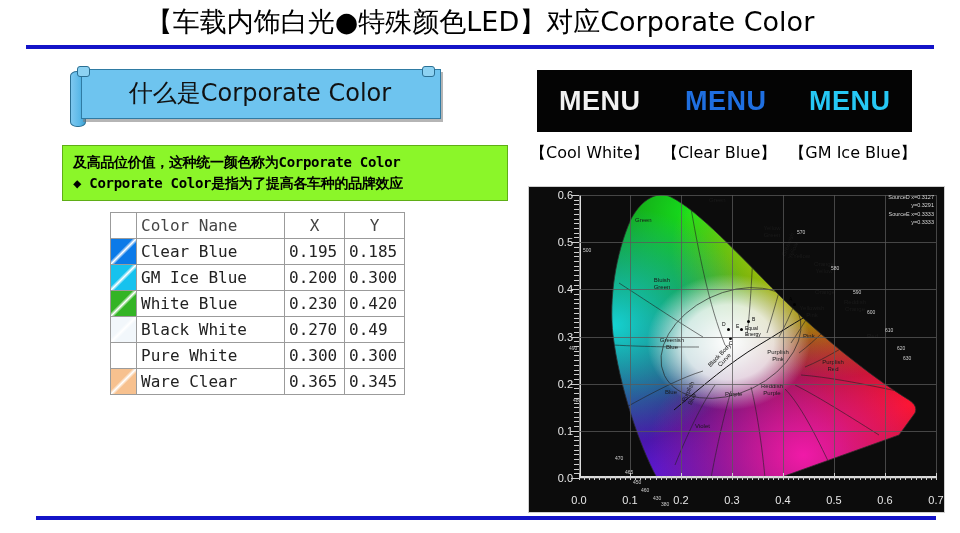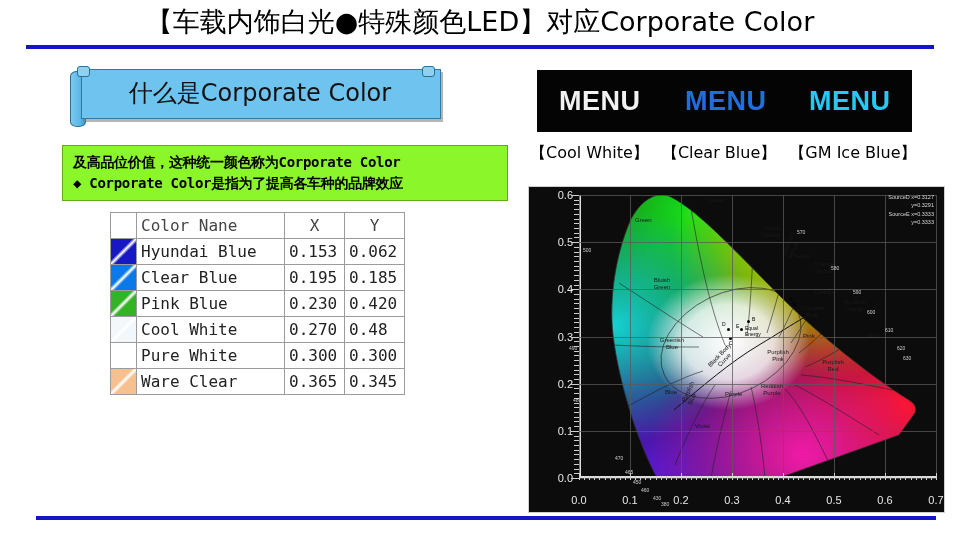--- a/index.html
+++ b/index.html
@@ -166,49 +166,49 @@
   <table id="color-table">
     <tbody id="table-body">
         <tr class="hdr">
           <td class="sw"></td>
           <td class="nm">Color Nane</td>
           <td class="vx">X</td>
           <td class="vy">Y</td>
         </tr>
         <tr>
           <td class="sw">
-            <span class="swatch" style="background: linear-gradient(135deg, rgb(23, 23, 196) 0%, rgb(23, 23, 196) 42%, rgba(255, 255, 255, 0.28) 50%, rgb(23, 23, 196) 58%, rgb(23, 23, 196) 100%);"></span>
-          </td>
-          <td class="nm">Hyundai Blue</td>
-          <td class="vx">0.153</td>
-          <td class="vy">0.062</td>
-        </tr>
-        <tr>
-          <td class="sw">
             <span class="swatch" style="background: linear-gradient(135deg, rgb(11, 122, 232) 0%, rgb(11, 122, 232) 42%, rgba(255, 255, 255, 0.28) 50%, rgb(11, 122, 232) 58%, rgb(11, 122, 232) 100%);"></span>
           </td>
           <td class="nm">Clear Blue</td>
           <td class="vx">0.195</td>
           <td class="vy">0.185</td>
         </tr>
         <tr>
           <td class="sw">
+            <span class="swatch" style="background: linear-gradient(135deg, rgb(22, 194, 238) 0%, rgb(22, 194, 238) 42%, rgba(255, 255, 255, 0.28) 50%, rgb(22, 194, 238) 58%, rgb(22, 194, 238) 100%);"></span>
+          </td>
+          <td class="nm">GM Ice Blue</td>
+          <td class="vx">0.200</td>
+          <td class="vy">0.300</td>
+        </tr>
+        <tr>
+          <td class="sw">
             <span class="swatch" style="background: linear-gradient(135deg, rgb(51, 180, 37) 0%, rgb(51, 180, 37) 42%, rgba(255, 255, 255, 0.28) 50%, rgb(51, 180, 37) 58%, rgb(51, 180, 37) 100%);"></span>
           </td>
-          <td class="nm">Pink Blue</td>
+          <td class="nm">White Blue</td>
           <td class="vx">0.230</td>
           <td class="vy">0.420</td>
         </tr>
         <tr>
           <td class="sw">
             <span class="swatch" style="background: linear-gradient(135deg, rgb(242, 247, 251) 0%, rgb(242, 247, 251) 42%, rgba(255, 255, 255, 0.28) 50%, rgb(242, 247, 251) 58%, rgb(242, 247, 251) 100%);"></span>
           </td>
-          <td class="nm">Cool White</td>
+          <td class="nm">Black White</td>
           <td class="vx">0.270</td>
-          <td class="vy">0.48</td>
+          <td class="vy">0.49</td>
         </tr>
         <tr>
           <td class="sw">
             <span class="swatch" style="background: linear-gradient(135deg, rgb(255, 255, 255) 0%, rgb(255, 255, 255) 42%, rgba(255, 255, 255, 0.28) 50%, rgb(255, 255, 255) 58%, rgb(255, 255, 255) 100%);"></span>
           </td>
           <td class="nm">Pure White</td>
           <td class="vx">0.300</td>
           <td class="vy">0.300</td>
         </tr>
         <tr>

